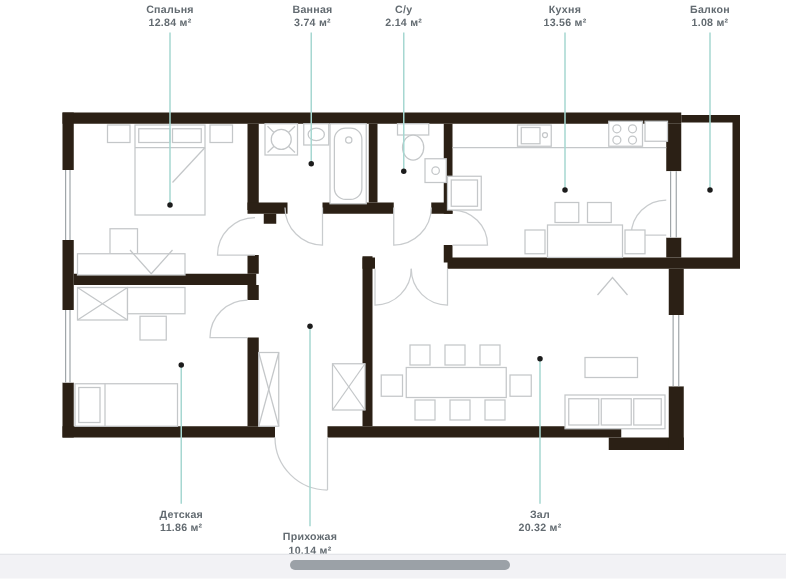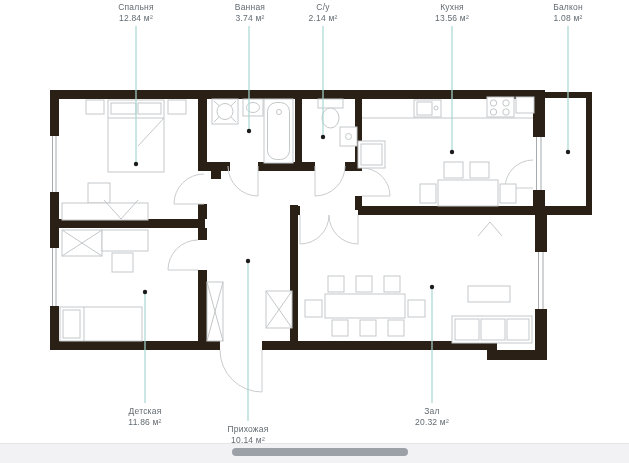--- a/index.html
+++ b/index.html
@@ -1,17 +1,17 @@
 <!DOCTYPE html>
 <html style="--page-bg: #ffffff; --wall-color: #2b2015; --furniture-line: #c4c7c9; --door-line: #c9ccce; --window-line: #9aa0a4; --leader-color: #a6d7d1; --dot-color: #1c1c1c; --label-color: #636b71; --scrollbar-track: #f2f2f5; --scrollbar-thumb: #9ba1a7;"><head>
 <meta charset="utf-8">
 <style>
   html,body{margin:0;padding:0;background:#fff;}
   .page{position:relative;width:629px;height:463px;background:var(--page-bg,#fff);overflow:hidden;
-        font-family:"Liberation Sans",sans-serif;}
+        font-family:"Liberation Sans",sans-serif;font-weight:bold;}
   svg{position:absolute;left:0;top:0;}
   .wall rect{fill:var(--wall-color,#2b2015);}
   .winrect{fill:#fff;}
   .winline{stroke:var(--window-line,#9aa0a4);stroke-width:0.9;}
   .furn{fill:#fff;stroke:var(--furniture-line,#c4c7c9);stroke-width:1;}
   .furnline{fill:none;stroke:var(--furniture-line,#c4c7c9);stroke-width:1;}
   .door{fill:none;stroke:var(--door-line,#c9ccce);stroke-width:1;}
   .leader{stroke:var(--leader-color,#a6d7d1);stroke-width:1.2;}
   .dot{fill:var(--dot-color,#1c1c1c);}
   .lbl{font-family:"Liberation Sans",sans-serif;font-size:8.5px;letter-spacing:.2px;

